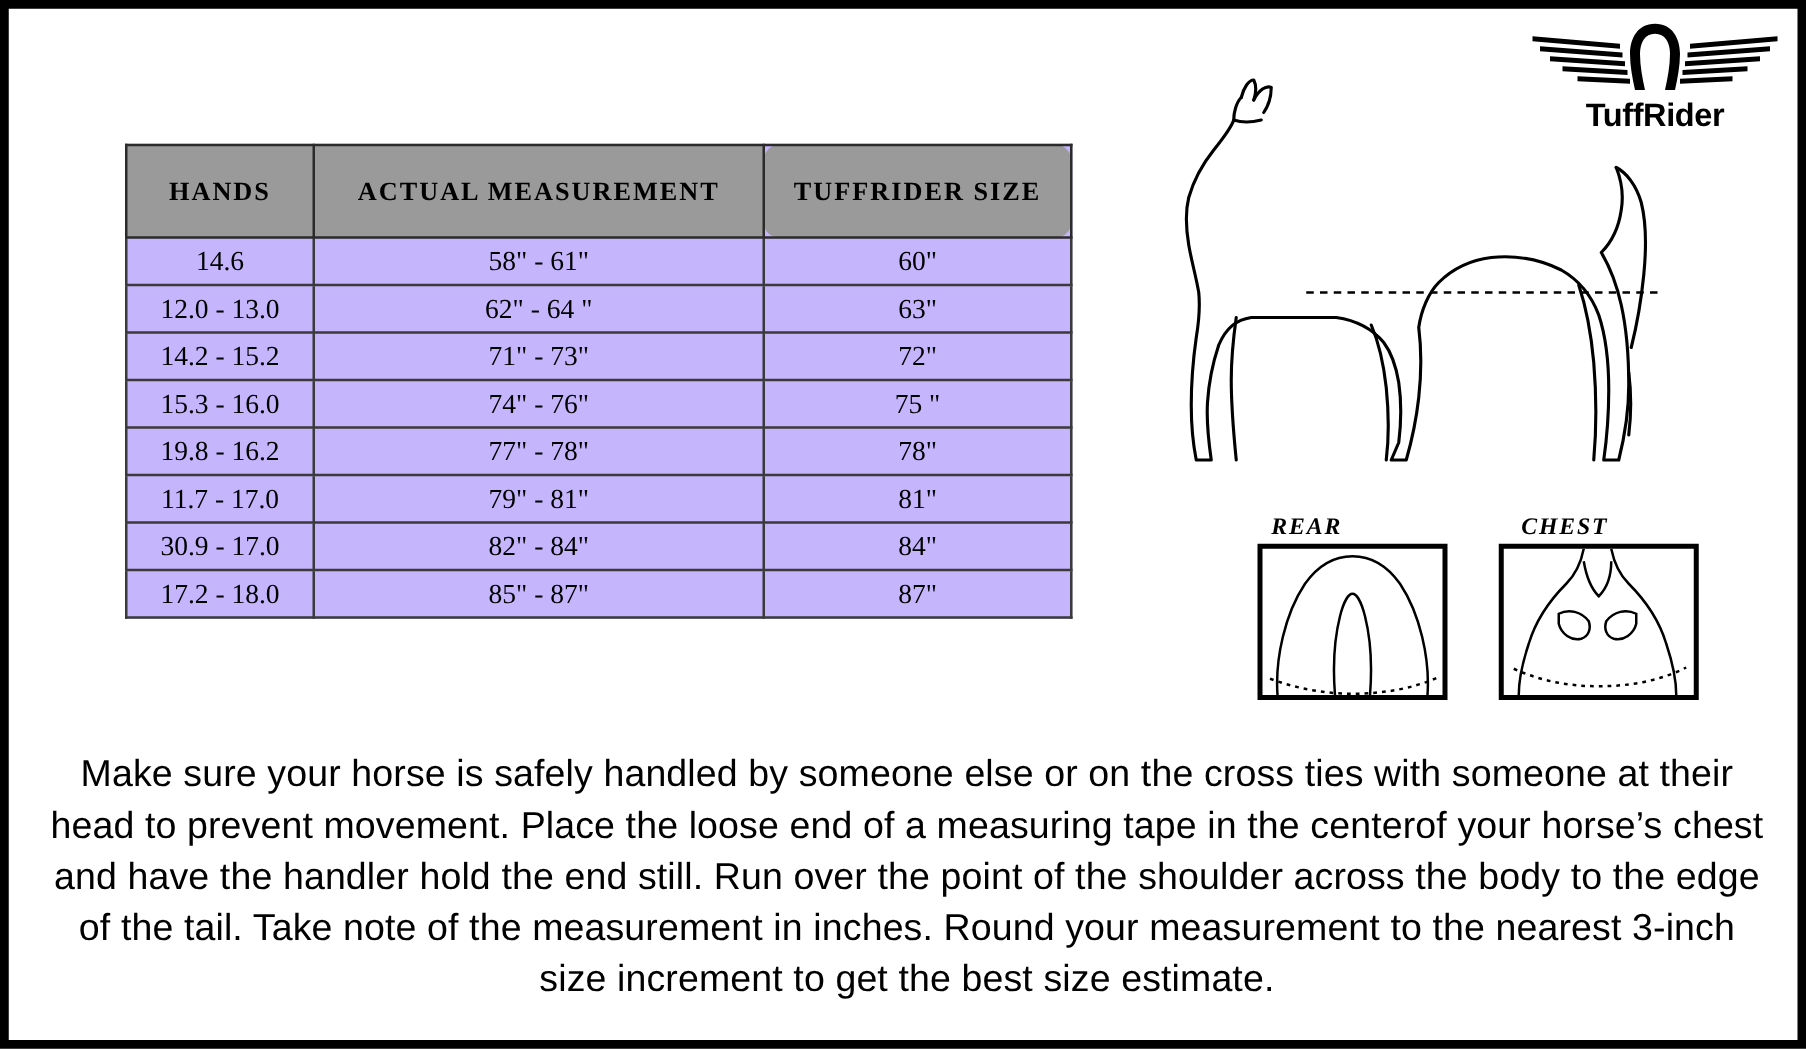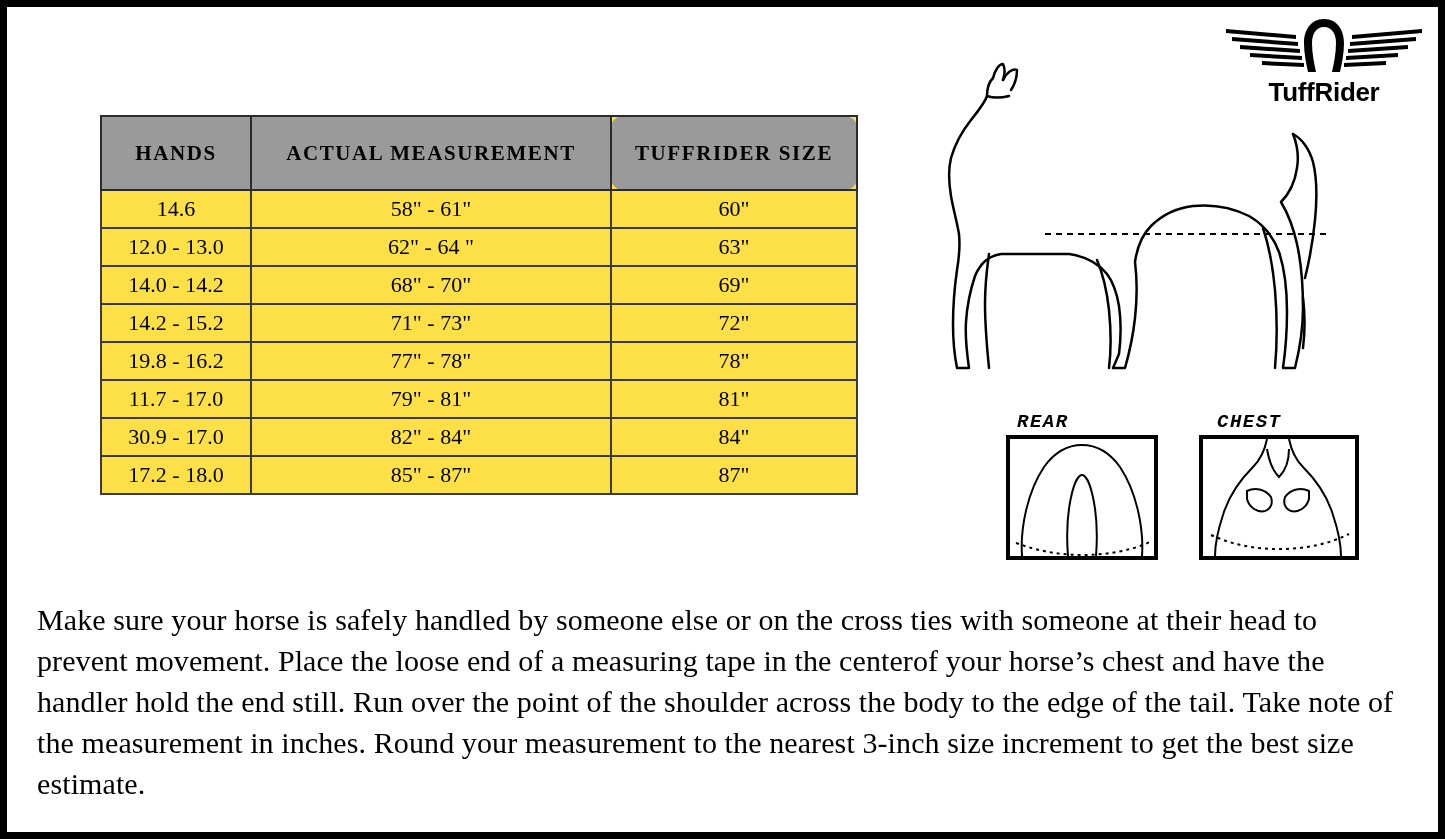--- a/index.html
+++ b/index.html
@@ -43,21 +43,21 @@
     line-height: 1;
     margin-top: 2px;
   }
 
   
   .size-table {
     position: absolute;
     left: 93px;
     top: 108px;
     border-collapse: collapse;
-    background: #fde047;
+    background: #c4b5fd;
   }
   .size-table th,
   .size-table td {
     border: 2px solid #3a3a3a;
     text-align: center;
     font-size: 22px;
     padding: 0;
   }
   .size-table thead th {
     background: #9a9a9a;
@@ -86,21 +86,21 @@
   }
   .detail-labels {
     position: absolute;
     left: 930px;
     top: 404px;
     width: 440px;
     height: 30px;
   }
   .detail-label {
     position: absolute;
-    font-family: Liberation Mono, monospace;
+    font-family: Liberation Serif, serif;
     font-style: italic;
     font-weight: bold;
     font-size: 19px;
     letter-spacing: 1.5px;
   }
   .label-rear  { left: 80px;  top: 0; }
   .label-chest { left: 280px; top: 0; }
 
   .detail-box {
     position: absolute;
@@ -110,21 +110,22 @@
   }
   .box-rear  { left: 999px;  top: 428px; width: 152px; height: 125px; }
   .box-chest { left: 1192px; top: 428px; width: 160px; height: 125px; }
 
   
   .instructions {
     position: absolute;
     left: 30px;
     right: 24px;
     top: 592px;
-    font-family: Liberation Serif, serif;
+    text-align: center;
+    font-family: Liberation Sans, sans-serif;
     font-size: 30px;
     line-height: 41px;
     letter-spacing: 0.1px;
   }
 </style>
 </head>
 <body>
 
 <div class="page">
 
@@ -165,28 +166,28 @@
         <td>14.6</td>
         <td>58" - 61"</td>
         <td>60"</td>
       </tr>
       <tr>
         <td>12.0 - 13.0</td>
         <td>62" - 64 "</td>
         <td>63"</td>
       </tr>
       <tr>
-        <td>14.0 - 14.2</td>
-        <td>68" - 70"</td>
-        <td>69"</td>
-      </tr>
-      <tr>
         <td>14.2 - 15.2</td>
         <td>71" - 73"</td>
         <td>72"</td>
+      </tr>
+      <tr>
+        <td>15.3 - 16.0</td>
+        <td>74" - 76"</td>
+        <td>75 "</td>
       </tr>
       <tr>
         <td>19.8 - 16.2</td>
         <td>77" - 78"</td>
         <td>78"</td>
       </tr>
       <tr>
         <td>11.7 - 17.0</td>
         <td>79" - 81"</td>
         <td>81"</td>

